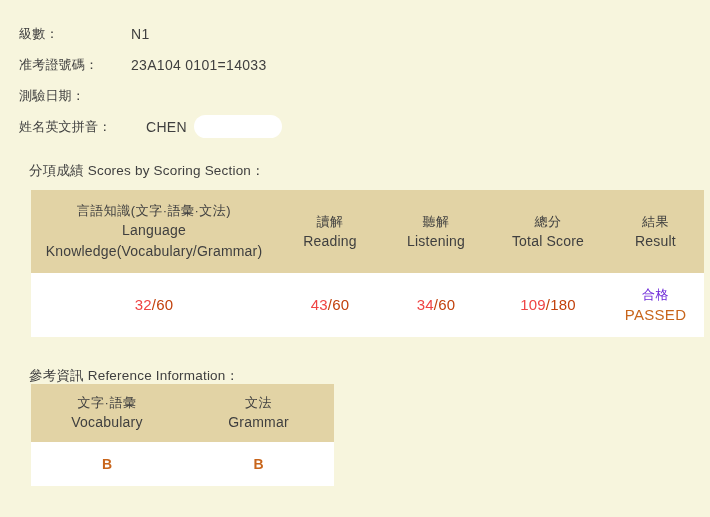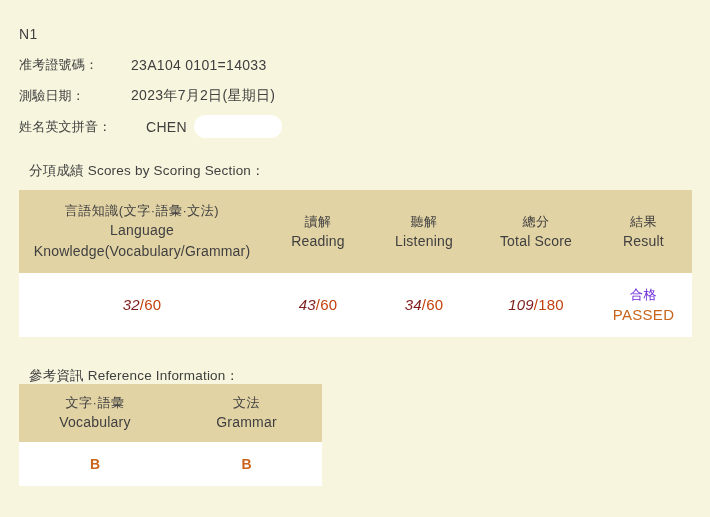--- a/index.html
+++ b/index.html
@@ -65,20 +65,21 @@
     white-space: nowrap;
   }
   #scores-caption { top: 162px; }
   #reference-caption { top: 367px; }
 
   
   .grade-table {
     position: absolute;
     border-collapse: collapse;
     table-layout: fixed;
+    margin-left: 12px;
   }
   #scores-table {
     left: 19px;
     top: 190px;
     width: 673px;
   }
   #reference-table {
     left: 19px;
     top: 384px;
     width: 303px;
@@ -116,21 +117,21 @@
     line-height: 21px;
     letter-spacing: 0.2px;
   }
 
   
   .score {
     font-size: 15px;
     letter-spacing: 0.2px;
     white-space: nowrap;
   }
-  .score-num { color: #7f1d1d; font-style: italic; }
+  .score-num { color: #ef4444; }
   .score-den { color: #c2410c; }
 
   .result-cn {
     display: block;
     font-size: 13px;
     line-height: 19px;
     color: #6d28d9;
     letter-spacing: 0.5px;
   }
   .result-en {
@@ -146,31 +147,31 @@
     font-weight: bold;
     color: #c8651b;
   }
 </style>
 </head>
 <body>
 
 <div id="info-block">
 
   <div class="info-row">
+    <span class="info-label">級數：</span>
     <span class="info-value">N1</span>
   </div>
 
   <div class="info-row">
     <span class="info-label">准考證號碼：</span>
     <span class="info-value">23A104 0101=14033</span>
   </div>
 
   <div class="info-row">
     <span class="info-label">測驗日期：</span>
-    <span class="info-value">2023年7月2日(星期日)</span>
   </div>
 
   <div class="info-row name-row">
     <span class="info-label">姓名英文拼音：</span>
     <span class="info-value">
       <span>CHEN</span>
       <span class="redaction-box"></span>
     </span>
   </div>
 

